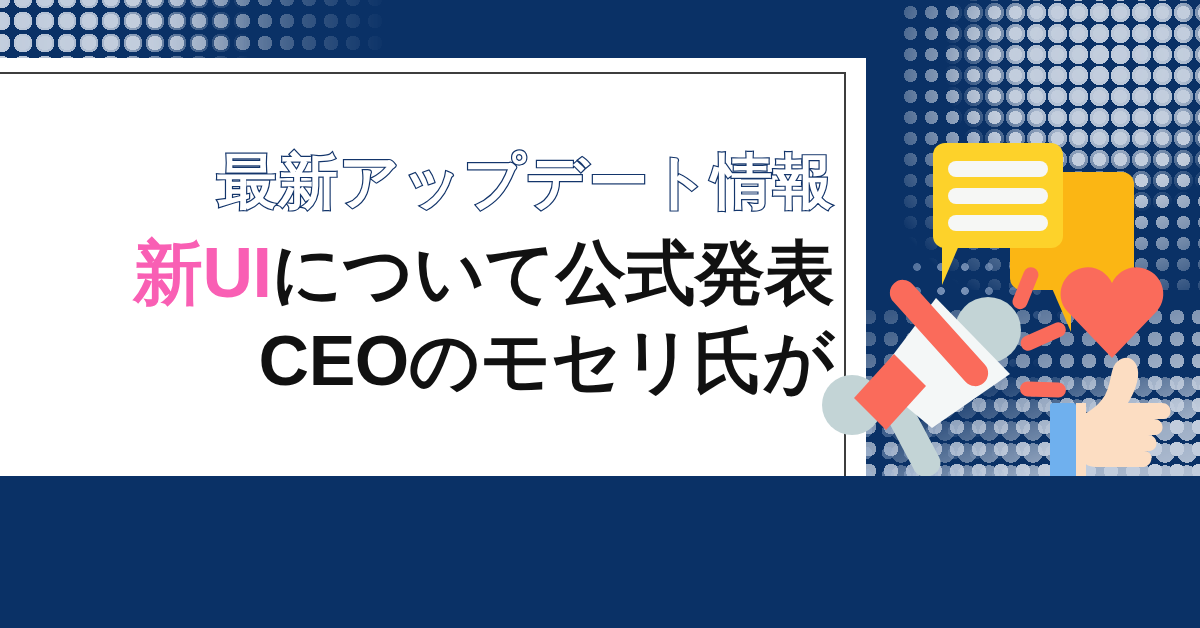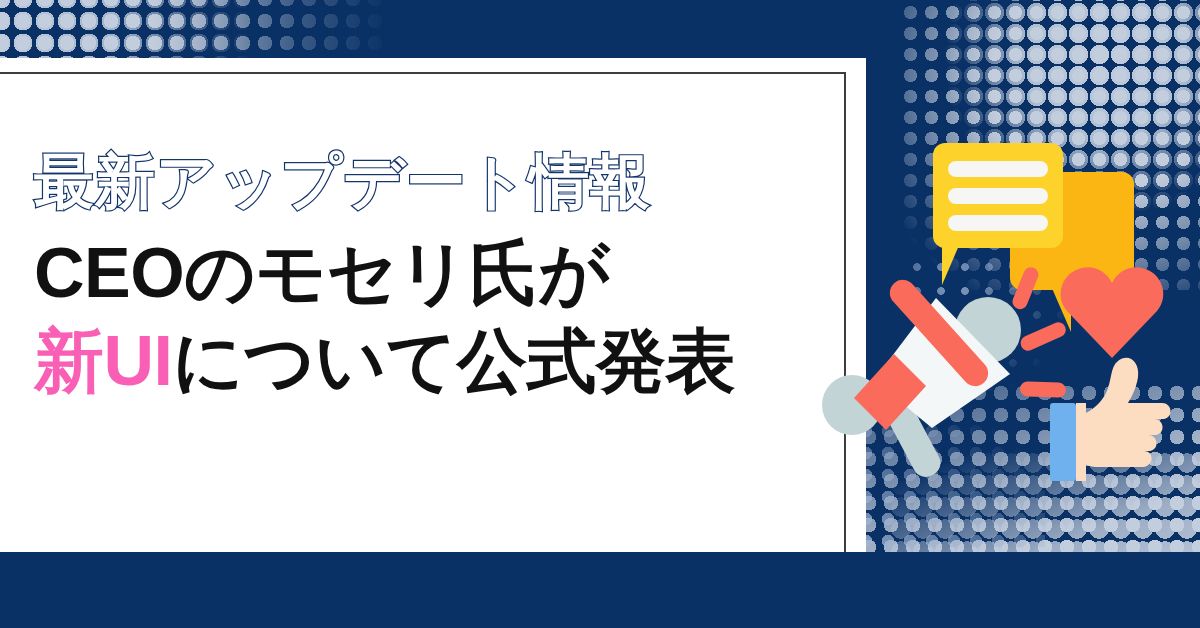--- a/index.html
+++ b/index.html
@@ -1,21 +1,21 @@
 <!DOCTYPE html>
 <html><head>
 <meta charset="utf-8">
 <style>
   html,body{margin:0;padding:0;}
   body{
     width:1200px;height:628px;overflow:hidden;
     font-family:"Liberation Sans","DejaVu Sans",sans-serif;
     background:#0a3166;
   }
-  #stage{position:relative;width:1200px;height:552px;overflow:hidden;background:#0a3166;}
+  #stage{position:relative;width:1200px;height:476px;overflow:hidden;background:#0a3166;text-align:right;}
 
   
   .halftone{position:absolute;pointer-events:none;}
 
   .ht-topleft{
     left:-10px;top:-12px;width:400px;height:78px;
     background-image:radial-gradient(#c2cddd 46%, transparent 47%);
     background-size:22px 22px;
     background-position:0 0;
     -webkit-mask-image:linear-gradient(to right, rgba(0,0,0,1) 0%, rgba(0,0,0,1) 40%, rgba(0,0,0,0.25) 78%, rgba(0,0,0,0) 100%);
@@ -163,25 +163,25 @@
   <div class="halftone ht-speck"></div>
 
   <div id="card">
     <div id="card-inner"></div>
   </div>
 
   <div id="text-block">
     <div class="kicker">最新アップデート情報</div>
 
     <div class="headline">
+      <span class="hl-accent">新UI</span><span>について公式発表</span>
+    </div>
+
+    <div class="headline">
       <span>CEOのモセリ氏が</span>
-    </div>
-
-    <div class="headline">
-      <span class="hl-accent">新UI</span><span>について公式発表</span>
     </div>
   </div>
 
   <div id="art"></div>
 
   <div class="bubble-back"></div>
   <div class="bubble-back-tail"></div>
   <div class="bubble-front"></div>
   <div class="bubble-front-tail"></div>
   <div class="bubble-line bl1"></div>

